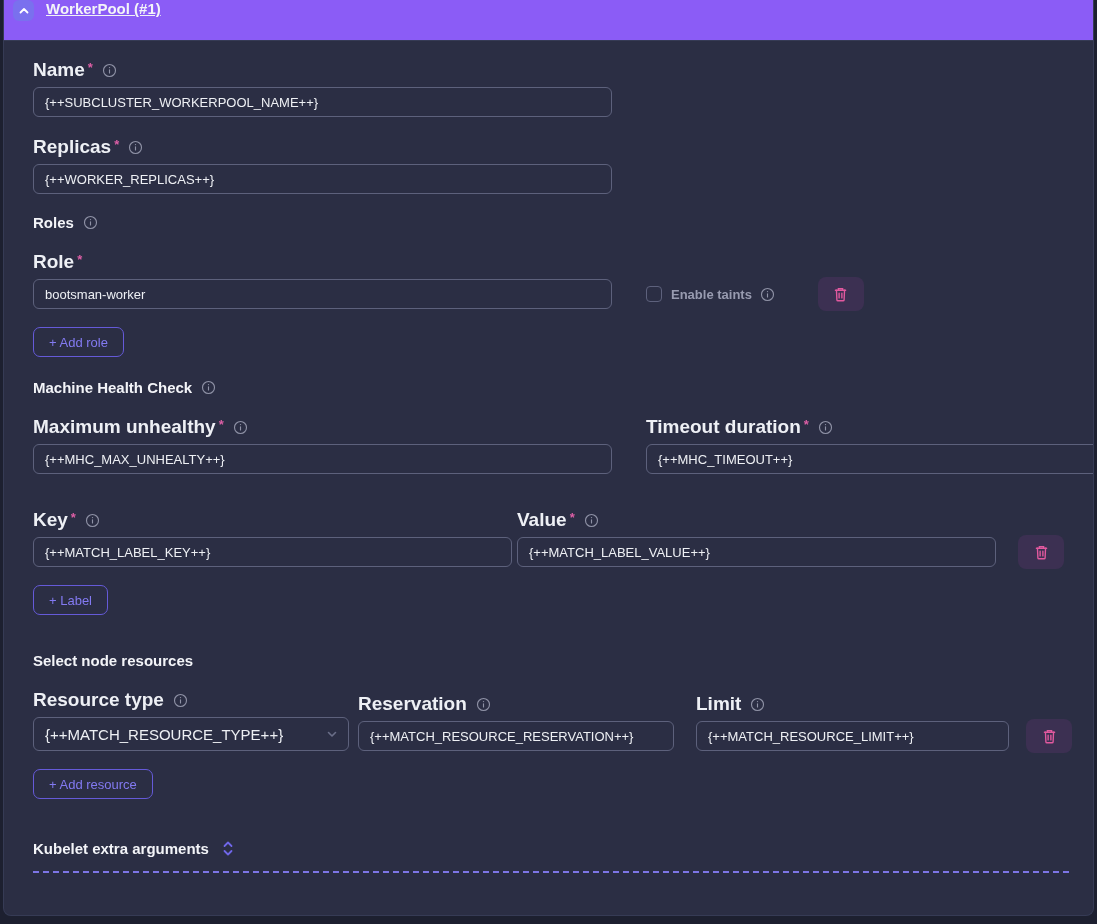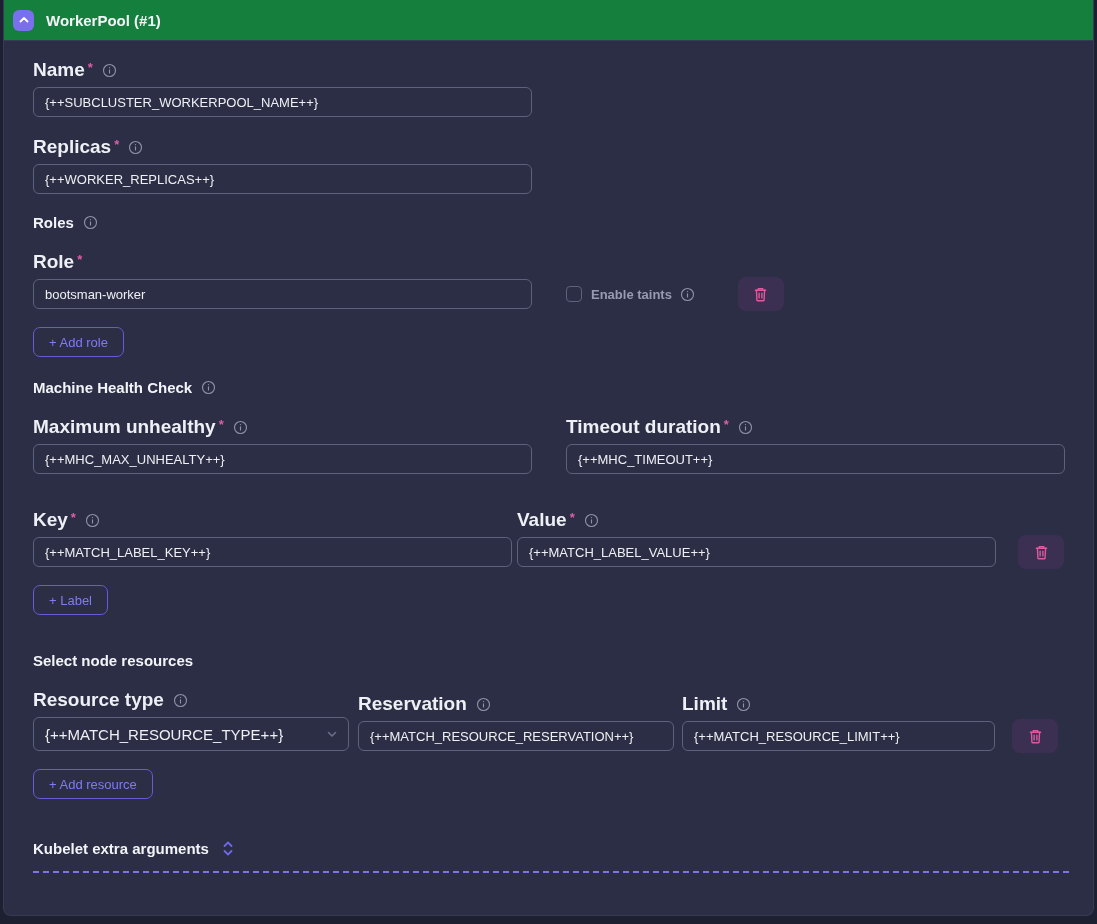--- a/index.html
+++ b/index.html
@@ -16,24 +16,25 @@
     border:1px solid #363b55;
     border-top:none;
     border-radius:0 0 8px 8px;
     background:#2b2e44;
     height:916px;
     overflow:hidden;
     display:flex; flex-direction:column;
   }
   .panel-header {
     height:41px; flex:0 0 41px;
-    background:#15803d;
+    background:#8b5cf6;
     border-bottom:1px solid #363b55;
-    display:flex; align-items:center;
+    display:flex; align-items:flex-start;
     padding:0 12px 0 9px;
+    text-decoration:underline;
   }
   .collapse-btn {
     width:21px; height:21px; border-radius:6px;
     background:#7a70ee;
     display:flex; align-items:center; justify-content:center;
     cursor:pointer; flex:0 0 21px;
   }
   .panel-title { font-size:15px; font-weight:700; margin-left:12px; color:#f3f4f8; }
   .panel-body { padding:21px 30px 0 29px; flex:1; position:relative; }
 
@@ -42,21 +43,21 @@
   .req { color:#dd5fa6; font-size:13px; font-weight:700; margin-left:3px; position:relative; top:-3px; }
   .info-icon { margin-left:9px; display:inline-flex; color:#8f92a6; cursor:pointer; }
   .info-icon svg { display:block; }
 
   .text-input {
     height:30px; background:transparent;
     border:1px solid #5d617c; border-radius:6px;
     color:#eef0f4; font-family:"Liberation Sans", sans-serif;
     font-size:13px; padding:0 11px; outline:none; display:block;
   }
-  .w-big { width:499px; }
+  .w-big { width:579px; }
   .w-kv  { width:479px; }
   .w-res { width:316px; }
   .w-lim { width:313px; }
 
   .section-heading-row { display:flex; align-items:center; }
   .section-heading { font-size:15px; font-weight:700; color:#f3f4f8; }
 
   .btn-outline {
     height:30px; padding:0 15px;
     background:transparent;
@@ -322,21 +323,21 @@
             <span class="info-icon">
               <svg width="15" height="15" viewBox="0 0 16 16" fill="none" stroke="currentColor" stroke-width="1.2">
                   <circle cx="8" cy="8" r="6.4"></circle>
                   <path d="M8 7.3v3.4" stroke-linecap="round"></path>
                   <circle cx="8" cy="4.9" r="0.7" fill="currentColor" stroke="none"></circle>
                 </svg>
             </span>
           </div>
           <input class="text-input w-res" value="{++MATCH_RESOURCE_RESERVATION++}" style="">
         </div>
-        <div class="field ml-13" style="margin-left:8px;">
+        <div class="field ml-13" style="margin-left:22px;">
           <div class="label-row">
             <span class="field-label">Limit</span>
             <span class="info-icon">
               <svg width="15" height="15" viewBox="0 0 16 16" fill="none" stroke="currentColor" stroke-width="1.2">
                   <circle cx="8" cy="8" r="6.4"></circle>
                   <path d="M8 7.3v3.4" stroke-linecap="round"></path>
                   <circle cx="8" cy="4.9" r="0.7" fill="currentColor" stroke="none"></circle>
                 </svg>
             </span>
           </div>

